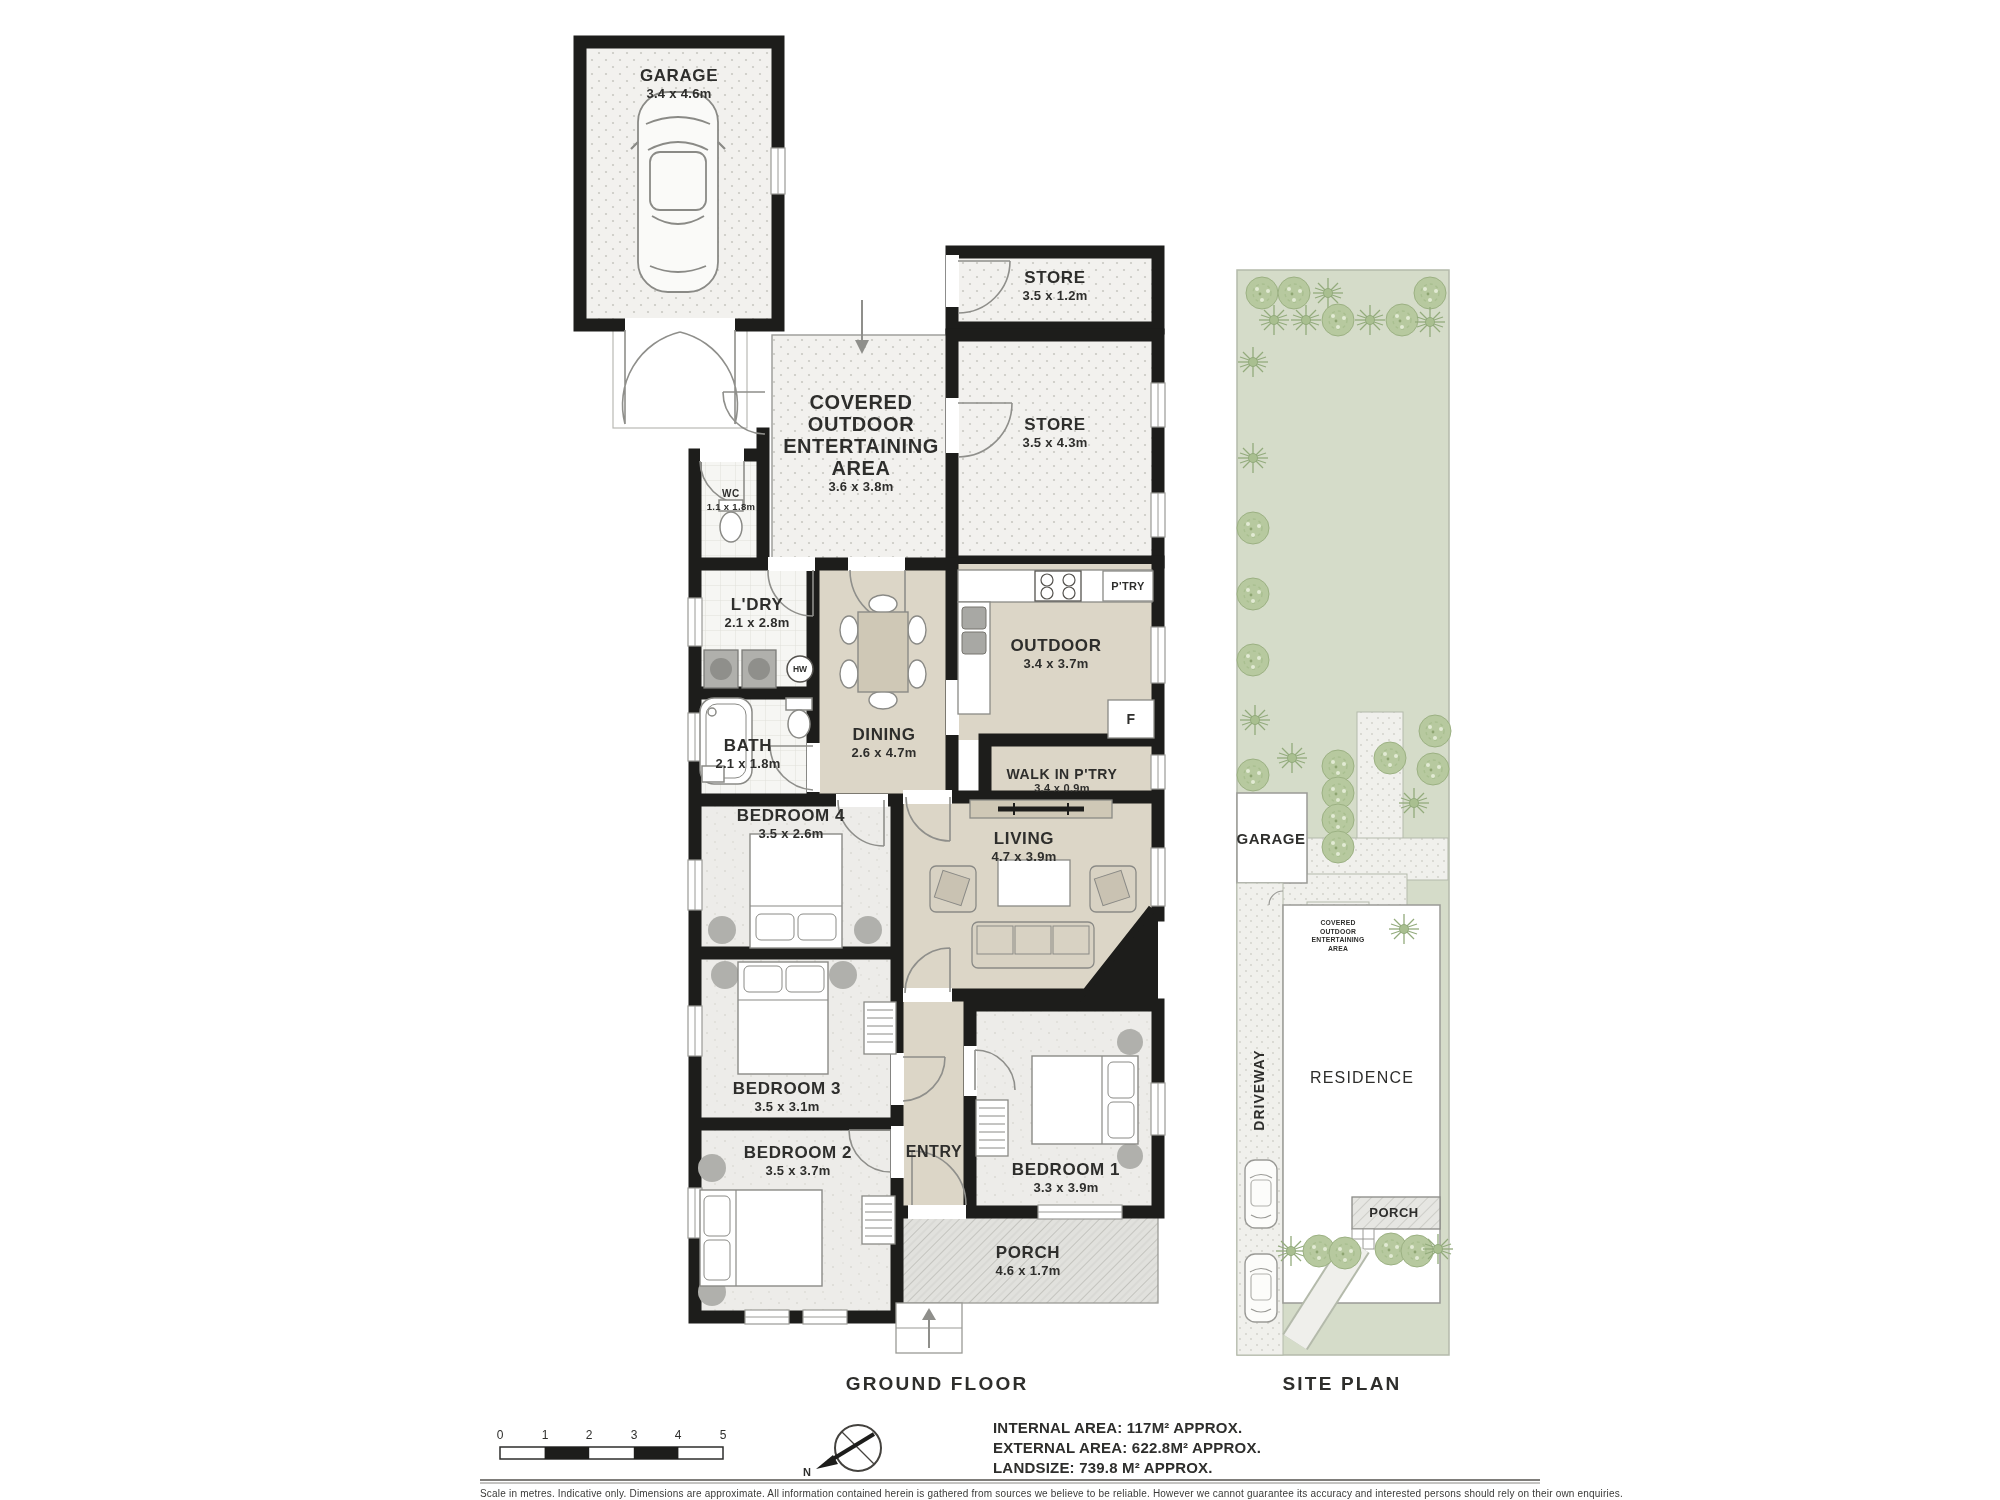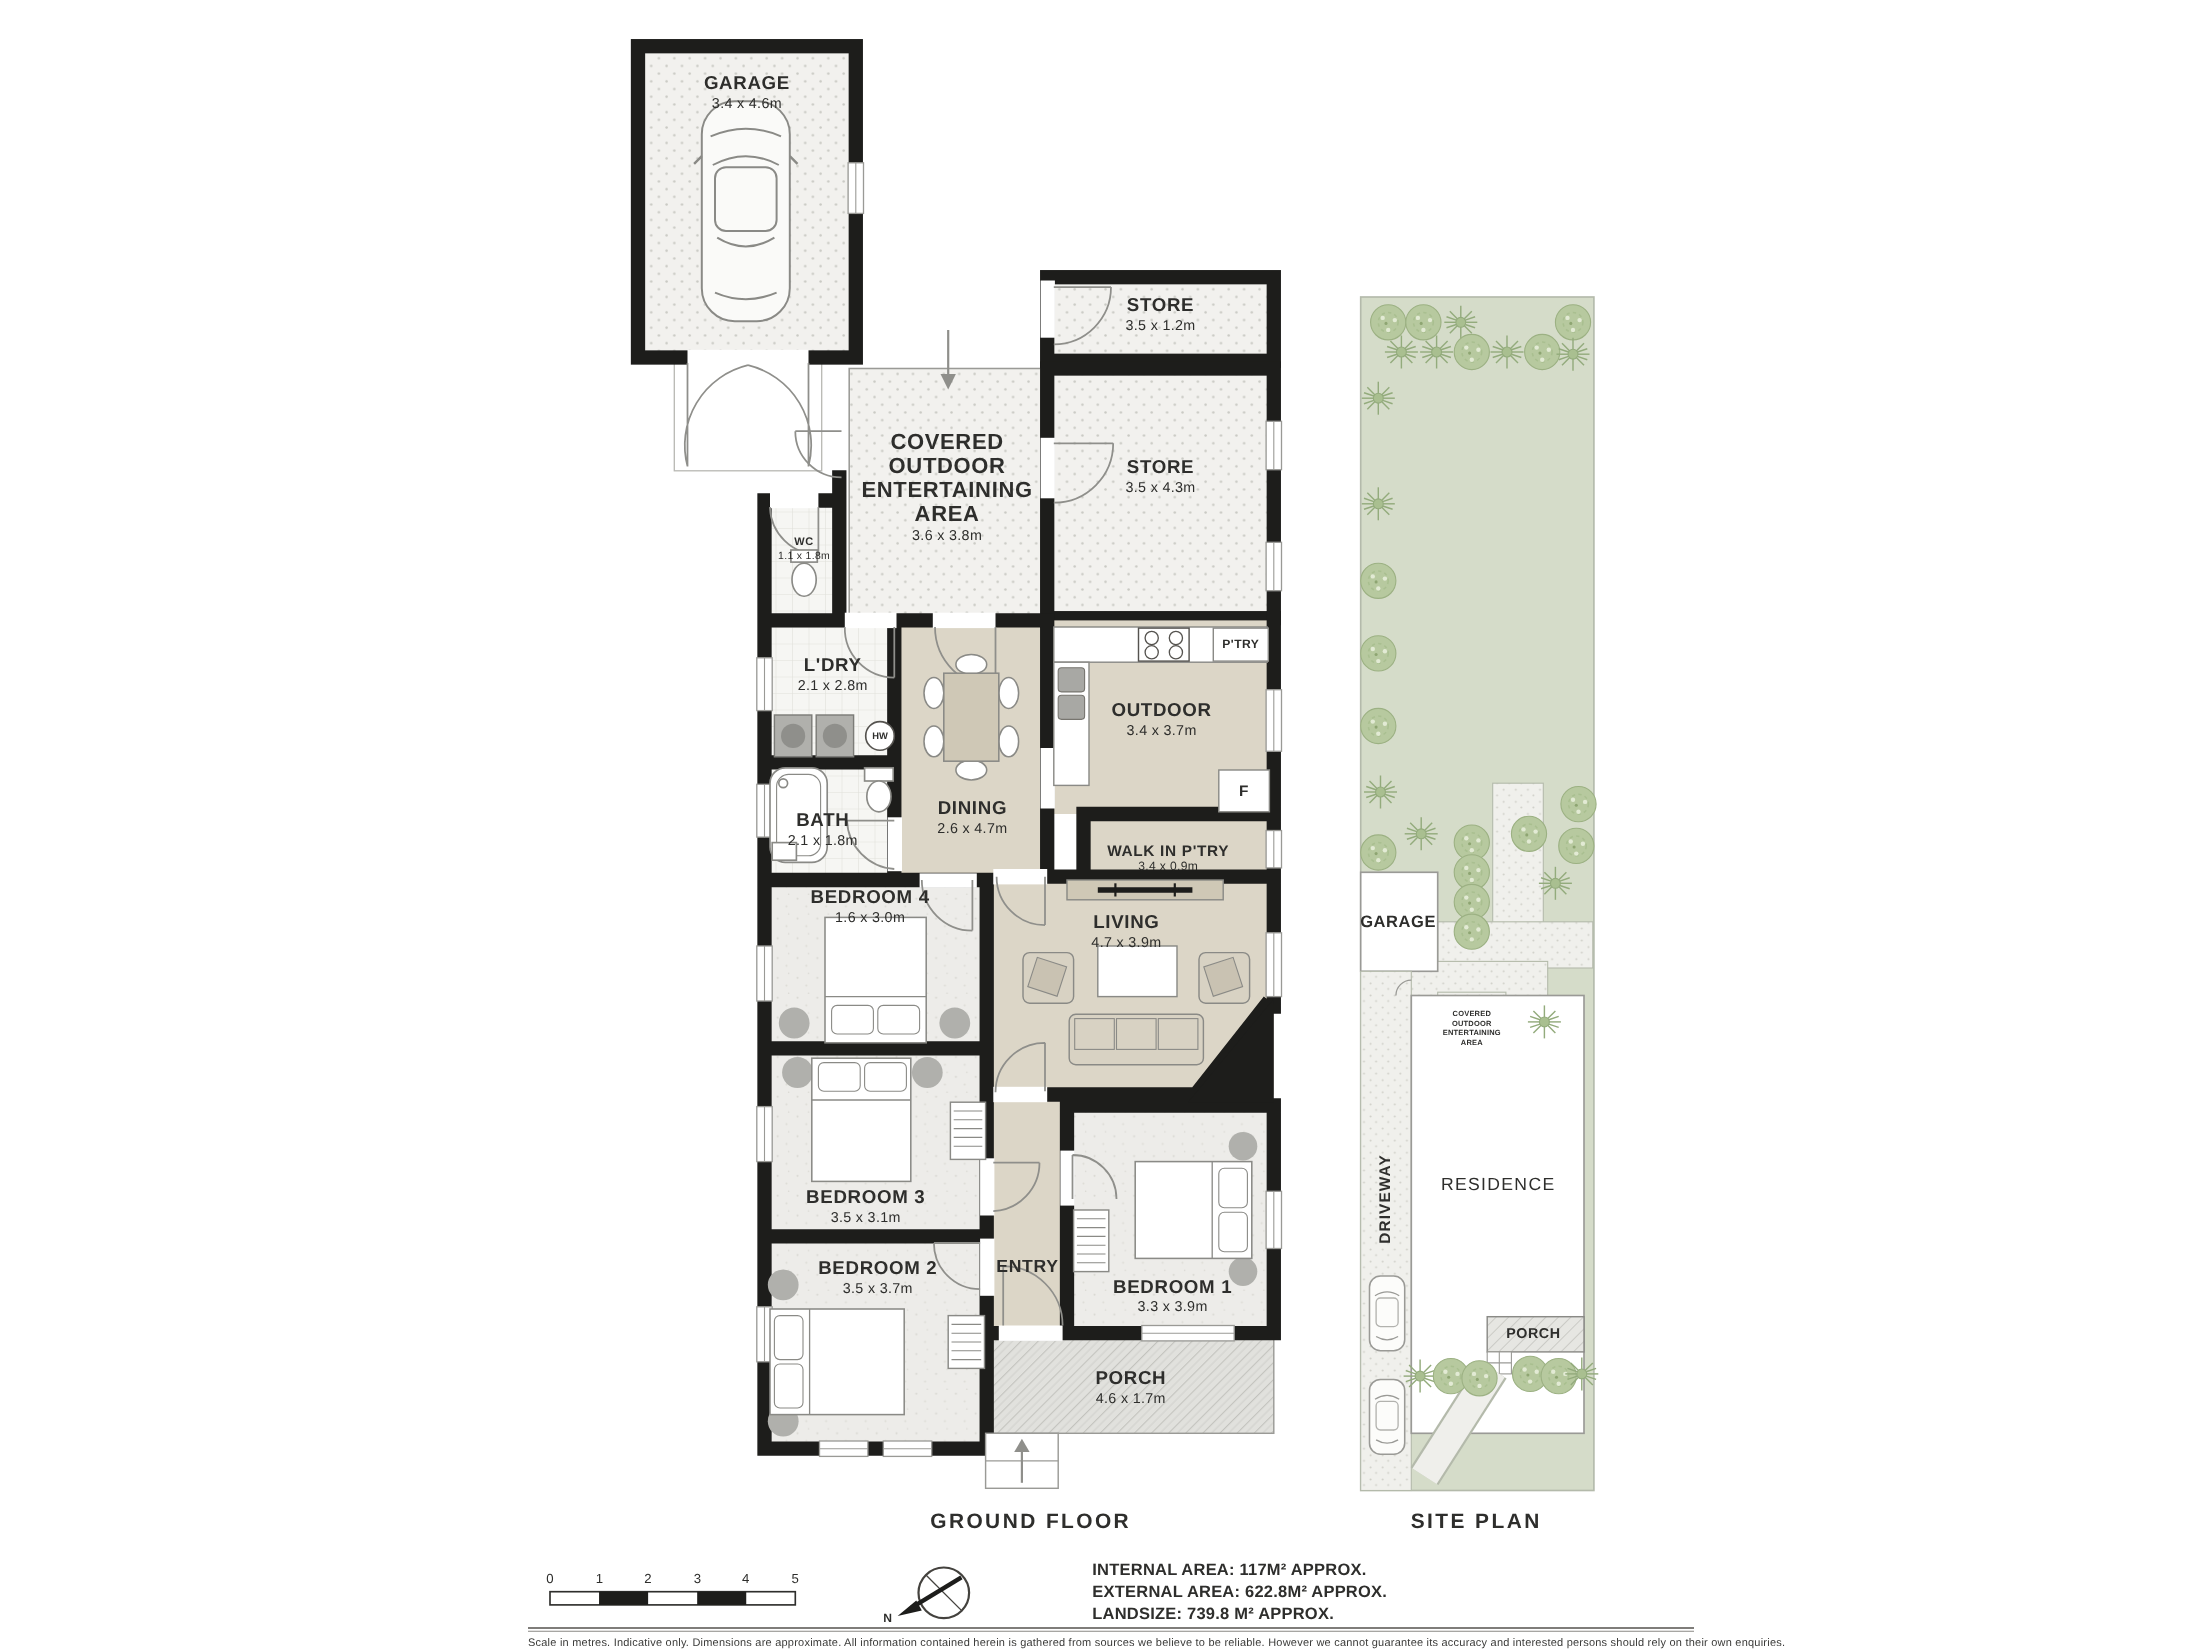--- a/index.html
+++ b/index.html
@@ -2,21 +2,21 @@
 <html><head>
 <meta charset="utf-8">
 <style>
   html,body{margin:0;padding:0;background:#ffffff;}
   .stage{position:relative;width:2000px;height:1500px;background:#ffffff;overflow:hidden;
          font-family:"Liberation Sans",sans-serif;}
   svg{position:absolute;left:0;top:0;}
   .labels{position:absolute;left:0;top:0;width:1812px;height:1500px;pointer-events:none;}
   .lbl{position:absolute;transform:translate(-50%,-50%);text-align:center;color:#2e2e2c;white-space:nowrap;}
   .lbl .name{font-weight:700;font-size:17px;letter-spacing:.6px;line-height:20px;}
-  .lbl .dims{font-weight:400;font-size:13px;letter-spacing:.3px;line-height:16px;}
+  .lbl .dims{font-weight:700;font-size:13px;letter-spacing:.3px;line-height:16px;}
   .lbl.coea .name{font-size:20px;line-height:22px;text-align:center;}
   .lbl.small .name{font-size:10px;line-height:14px;}
   .lbl.small .dims{font-size:9.5px;line-height:11px;}
   .lbl.wip .name{font-size:14px;line-height:16px;margin-top:40px;}
   .lbl.wip .dims{font-size:11px;line-height:13px;}
   .lbl.tiny .name{font-size:11px;line-height:12px;letter-spacing:.4px;}
   .lbl.fbox .name{font-size:14px;line-height:14px;}
   .lbl.hw .name{font-size:8.5px;line-height:9px;letter-spacing:0;}
   .lbl.entry .name{font-size:16px;}
   .caption{position:absolute;transform:translate(-50%,-50%);font-size:19px;font-weight:700;
@@ -445,21 +445,21 @@
   <div class="lbl wip" style="left:1062px;top:760px">
     <div class="name">WALK IN P'TRY</div>
     <div class="dims">3.4 x 0.9m</div>
   </div>
   <div class="lbl" style="left:1024px;top:847px">
     <div class="name">LIVING</div>
     <div class="dims">4.7 x 3.9m</div>
   </div>
   <div class="lbl" style="left:791px;top:824px">
     <div class="name">BEDROOM 4</div>
-    <div class="dims">1.6 x 3.0m</div>
+    <div class="dims">3.5 x 2.6m</div>
   </div>
   <div class="lbl" style="left:787px;top:1097px">
     <div class="name">BEDROOM 3</div>
     <div class="dims">3.5 x 3.1m</div>
   </div>
   <div class="lbl" style="left:798px;top:1161px">
     <div class="name">BEDROOM 2</div>
     <div class="dims">3.5 x 3.7m</div>
   </div>
   <div class="lbl" style="left:1066px;top:1178px">

